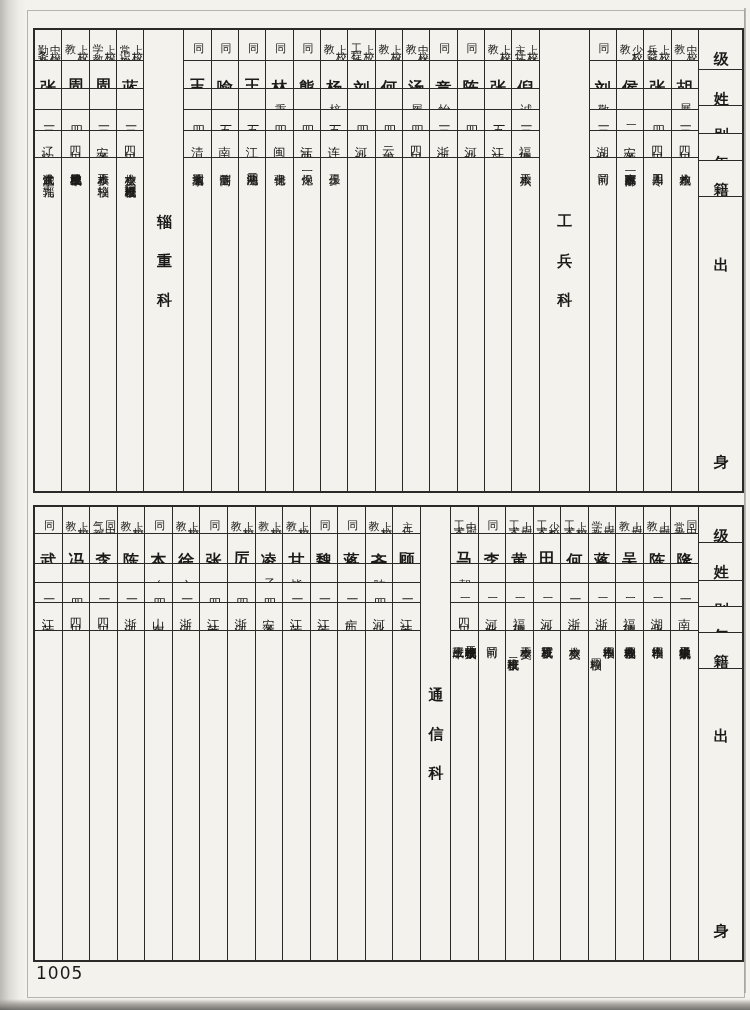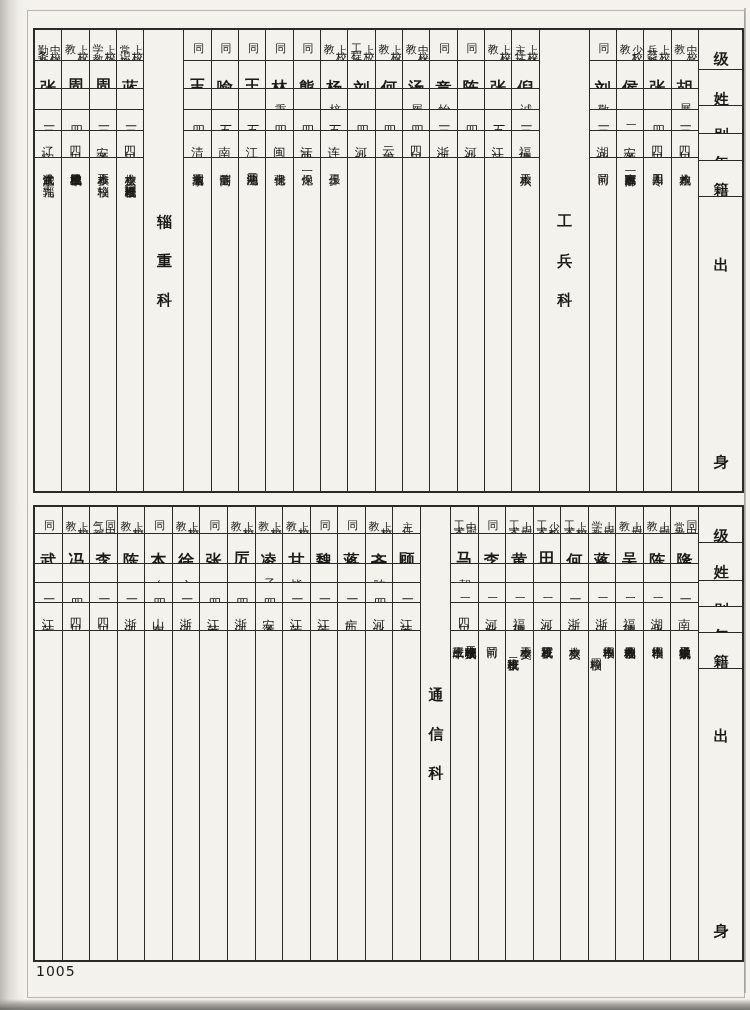--- a/index.html
+++ b/index.html
@@ -76,21 +76,21 @@
   .native .vtext{font-size:12.5px;line-height:1.05;}
   .origin .vtext{font-size:11.5px;line-height:1.1;}
 
   .section-label{
     writing-mode:vertical-rl;text-orientation:upright;
     font-size:15px;font-weight:bold;letter-spacing:2.6em;
     display:block;
   }
   .page-number{
     position:absolute;left:36px;top:963px;
-    font-size:14px;letter-spacing:1px;
+    font-size:17px;letter-spacing:1px;
     font-family:"DejaVu Sans","Liberation Sans",sans-serif;
   }
 </style>
 </head>
 <body>
 
 <div class="page">
   <div class="edge-left"></div>
   <div class="outer-frame"></div>
 

